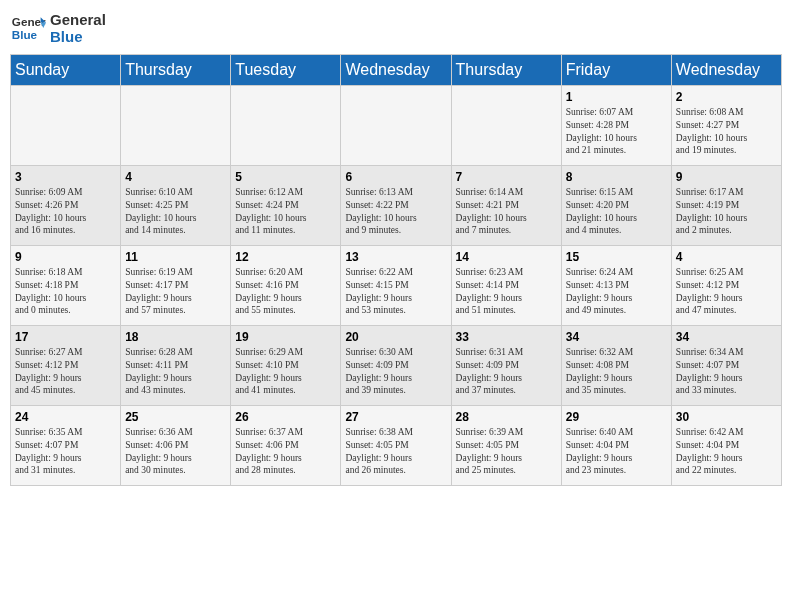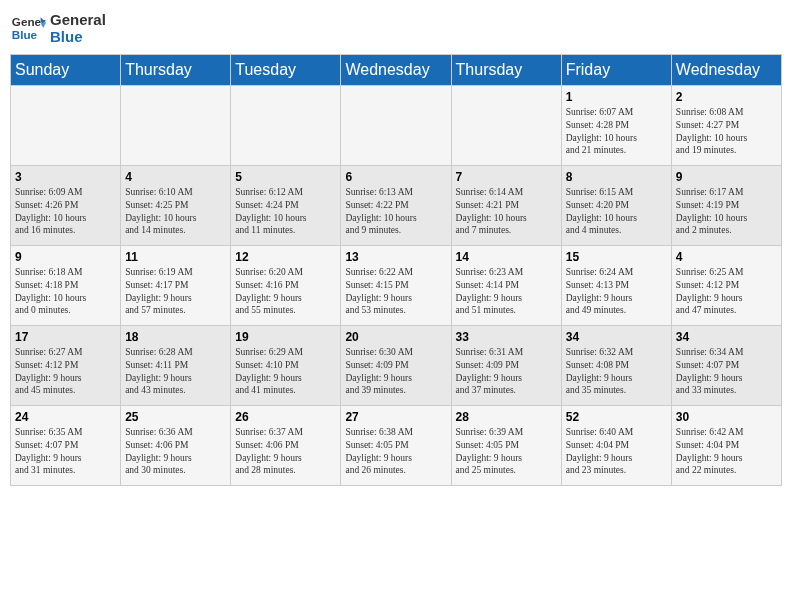--- a/index.html
+++ b/index.html
@@ -242,21 +242,21 @@
         </td>
         <td>
           <div class="day-num">27</div>
           <div class="day-info">Sunrise: 6:38 AM<br>Sunset: 4:05 PM<br>Daylight: 9 hours<br>and 26 minutes.</div>
         </td>
         <td>
           <div class="day-num">28</div>
           <div class="day-info">Sunrise: 6:39 AM<br>Sunset: 4:05 PM<br>Daylight: 9 hours<br>and 25 minutes.</div>
         </td>
         <td>
-          <div class="day-num">52</div>
+          <div class="day-num">29</div>
           <div class="day-info">Sunrise: 6:40 AM<br>Sunset: 4:04 PM<br>Daylight: 9 hours<br>and 23 minutes.</div>
         </td>
         <td>
           <div class="day-num">30</div>
           <div class="day-info">Sunrise: 6:42 AM<br>Sunset: 4:04 PM<br>Daylight: 9 hours<br>and 22 minutes.</div>
         </td>
       </tr>
     </tbody>
 </table>
 

